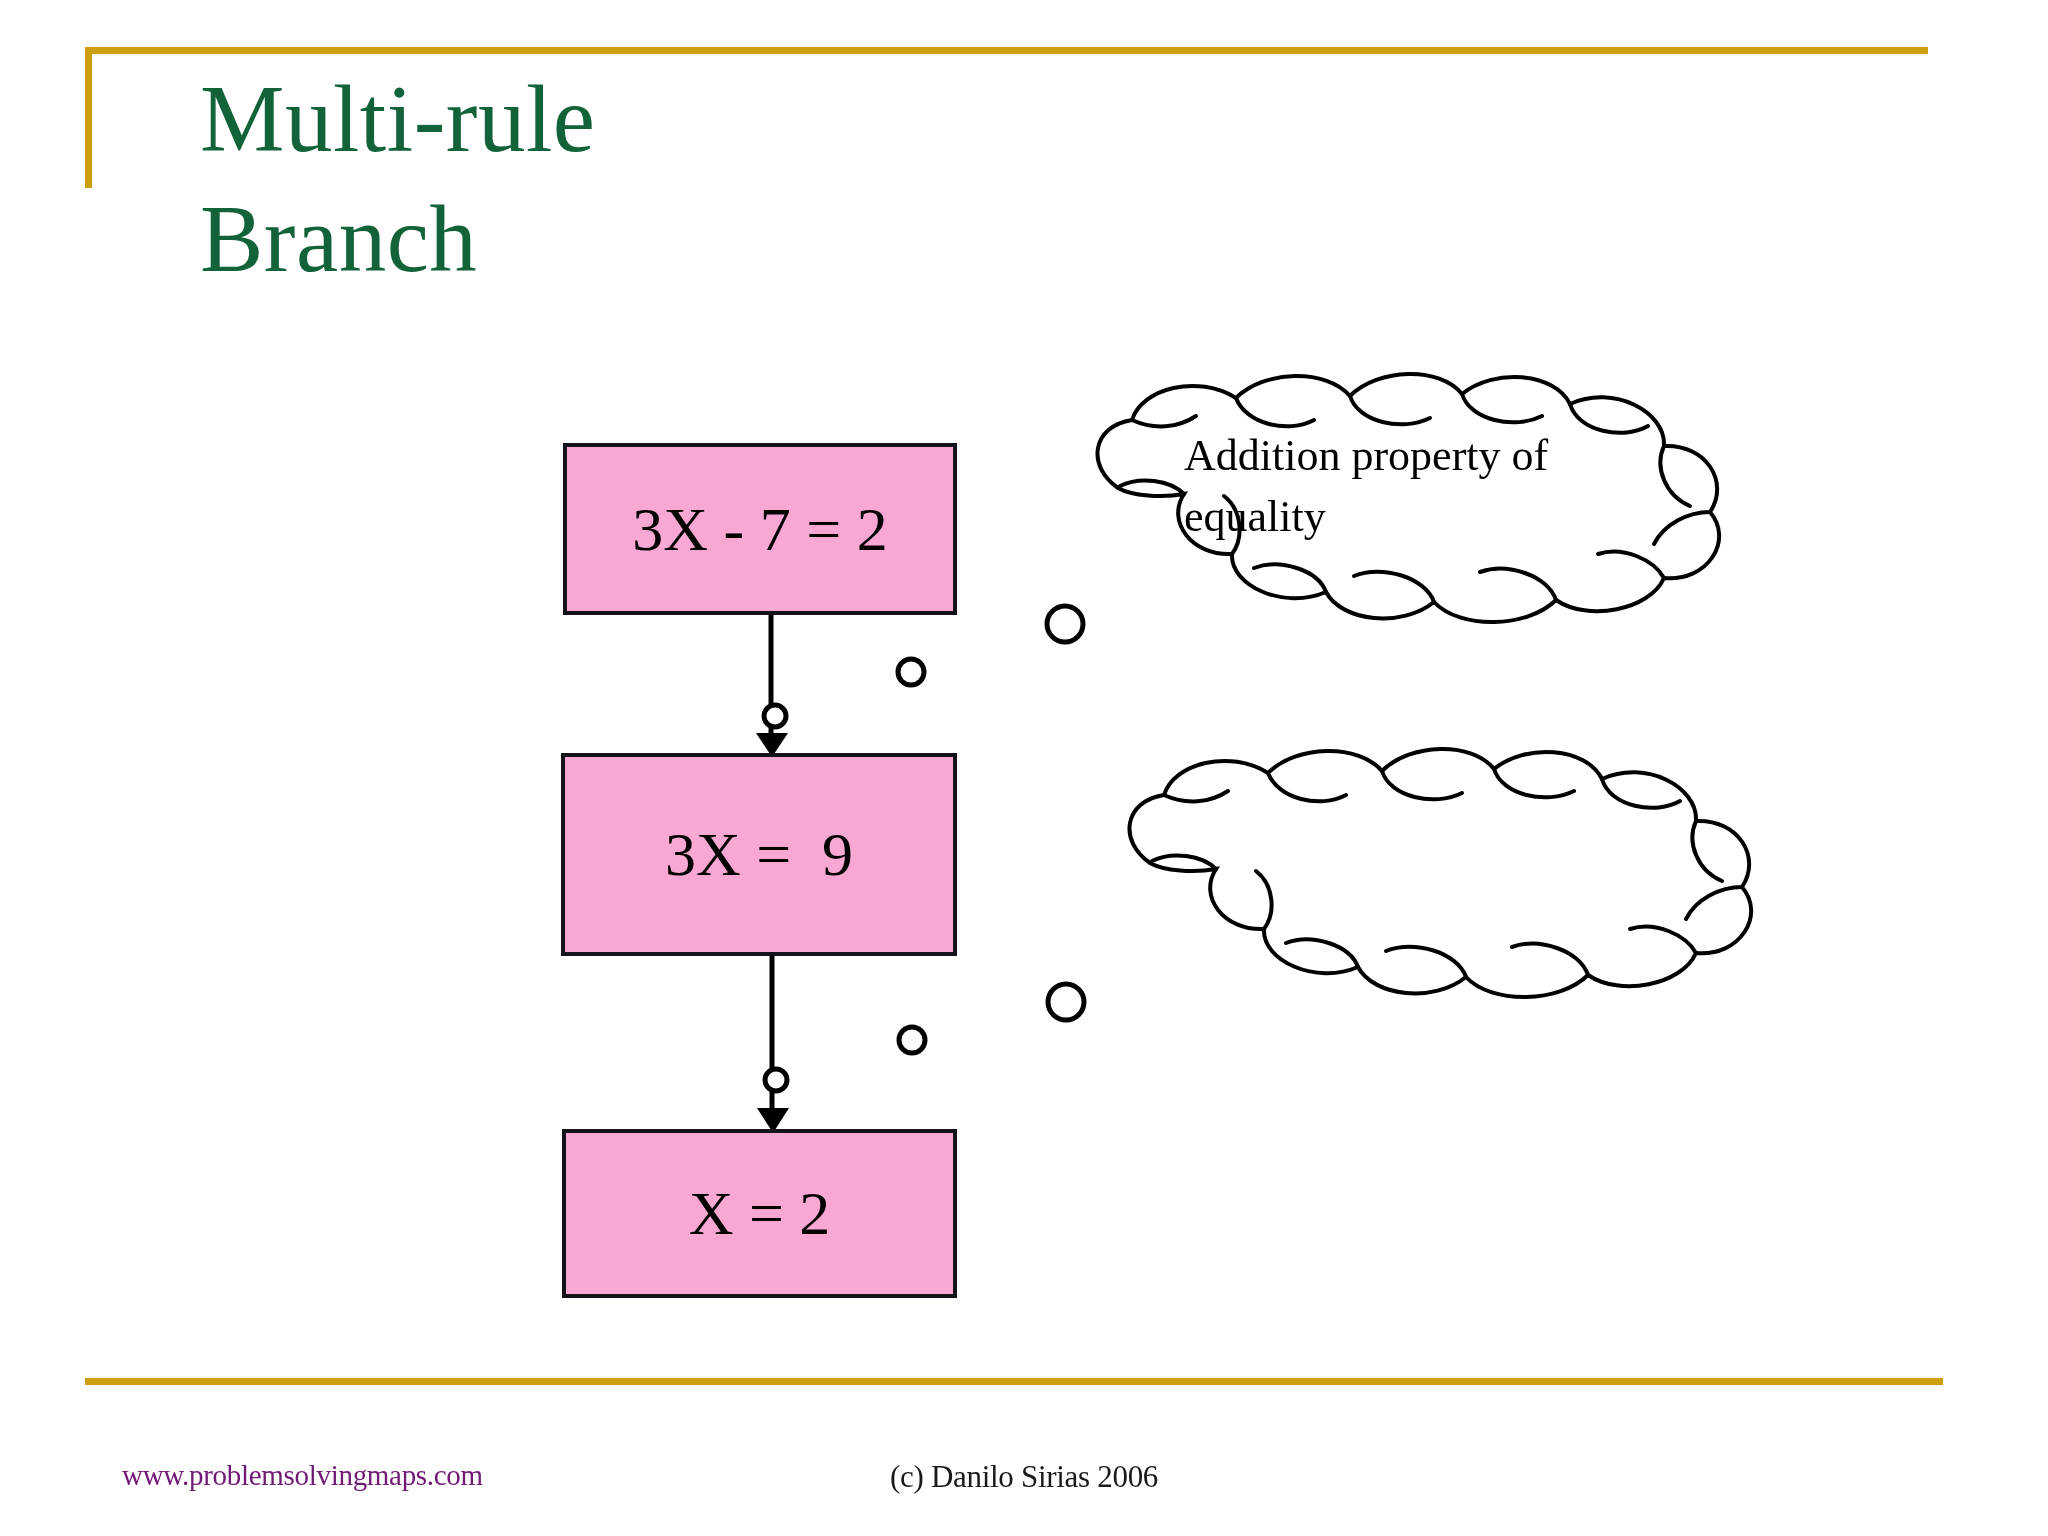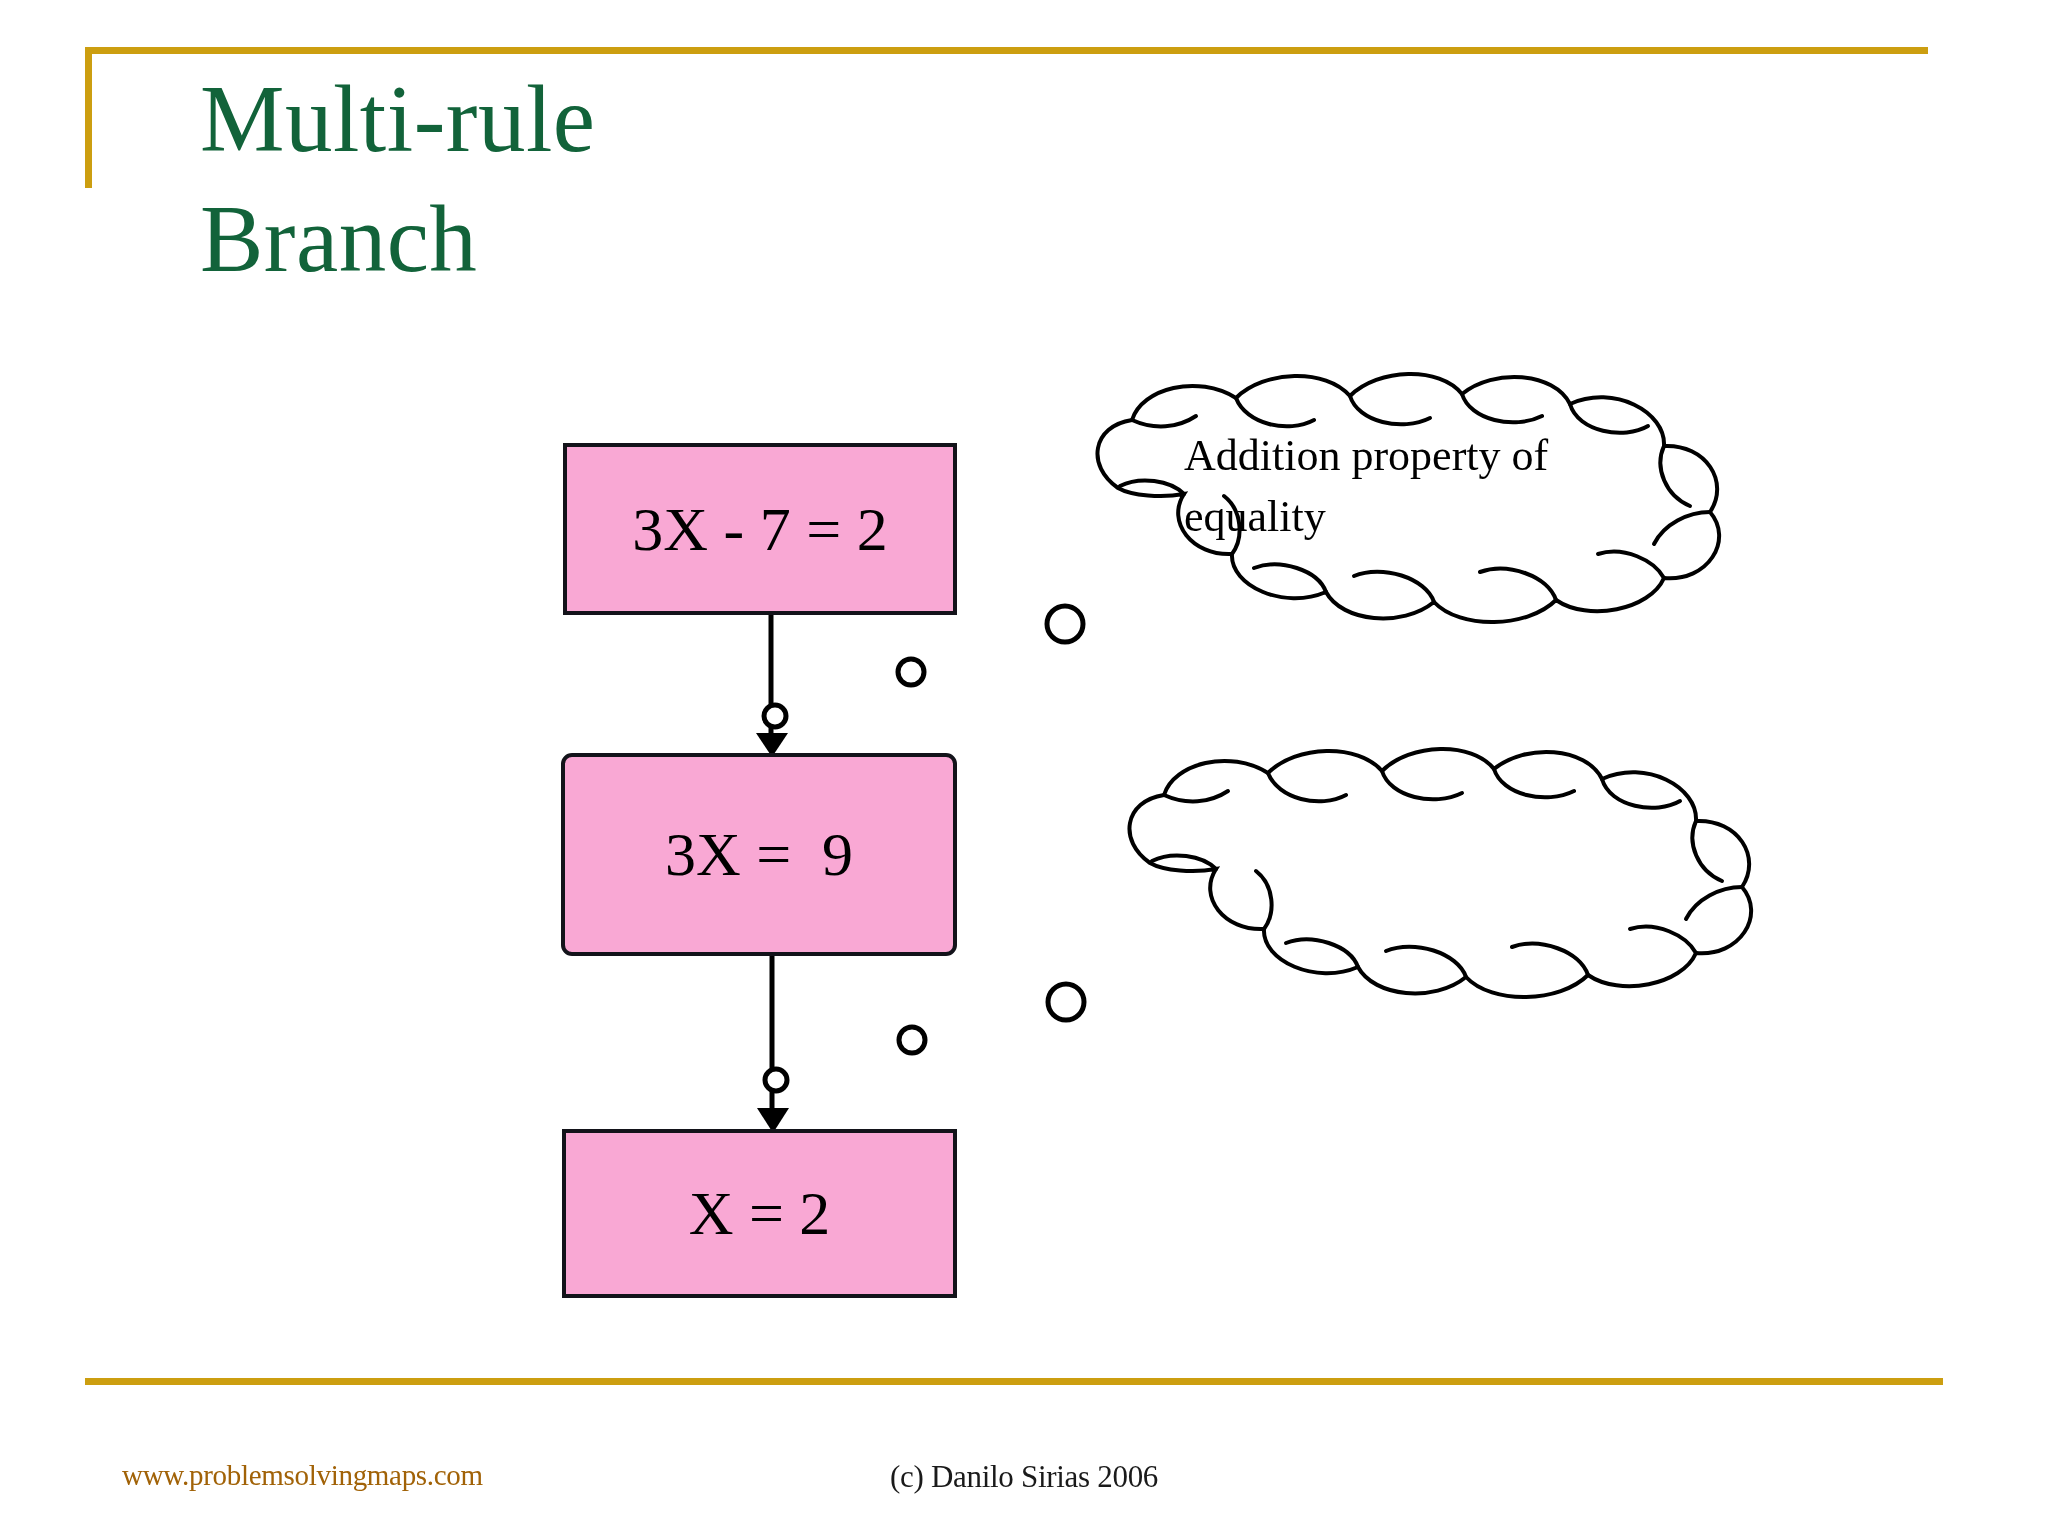--- a/index.html
+++ b/index.html
@@ -74,21 +74,21 @@
     background: #f9a8d4;
     display: flex;
     align-items: center;
     justify-content: center;
     color: #000000;
     font-family: "Liberation Serif", "DejaVu Serif", serif;
     font-size: 62px;
     white-space: pre;
   }
   #box-1 { left: 563px; top: 443px;  width: 394px; height: 172px; }
-  #box-2 { left: 561px; top: 753px;  width: 396px; height: 203px; border-radius: 11px; }
+  #box-2 { left: 561px; top: 753px;  width: 396px; height: 203px; }
   #box-3 { left: 562px; top: 1129px; width: 395px; height: 169px; }
 
   
   #connectors {
     position: absolute;
     left: 0; top: 0;
     width: 2048px;
     height: 1536px;
     pointer-events: none;
   }
@@ -110,21 +110,21 @@
     font-size: 44px;
     line-height: 1.38;
     margin-left: 16px;
   }
 
   
   .footer-left {
     position: absolute;
     left: 122px;
     top: 1459px;
-    color: #a16207;
+    color: #701a75;
     font-family: "Liberation Serif", "DejaVu Serif", serif;
     font-size: 29px;
     letter-spacing: -0.3px;
   }
   .footer-center {
     position: absolute;
     left: 890px;
     top: 1459px;
     color: #1a1a1a;
     font-family: "Liberation Serif", "DejaVu Serif", serif;

